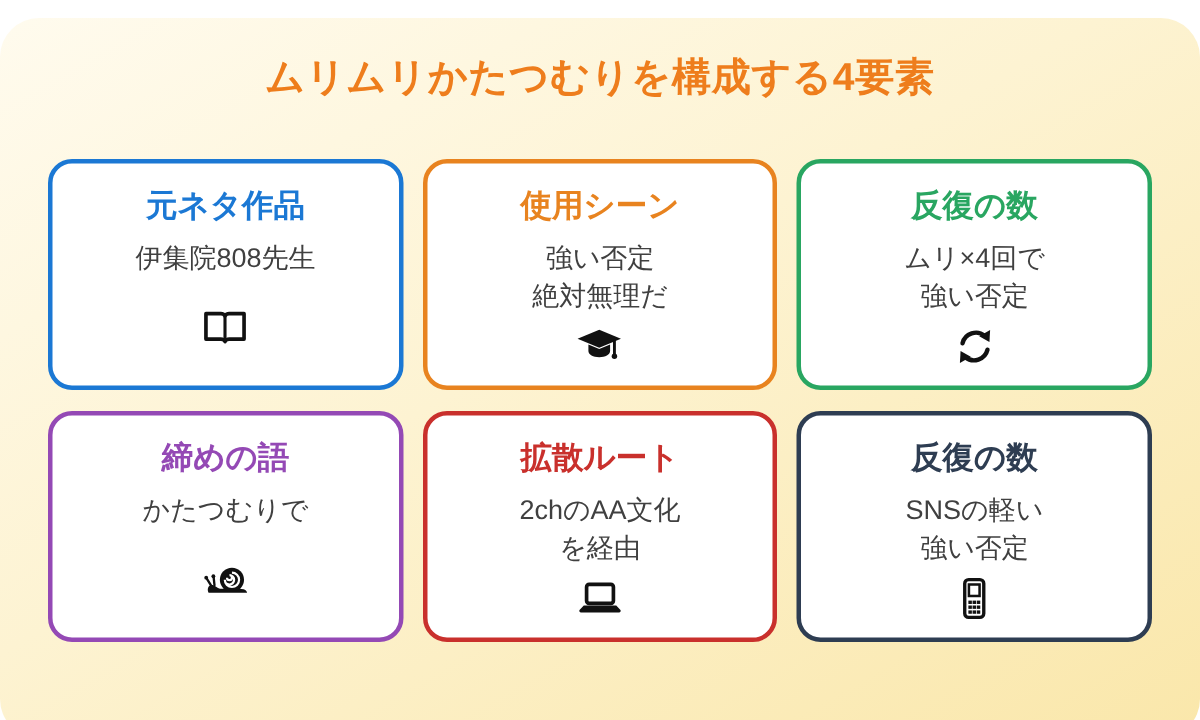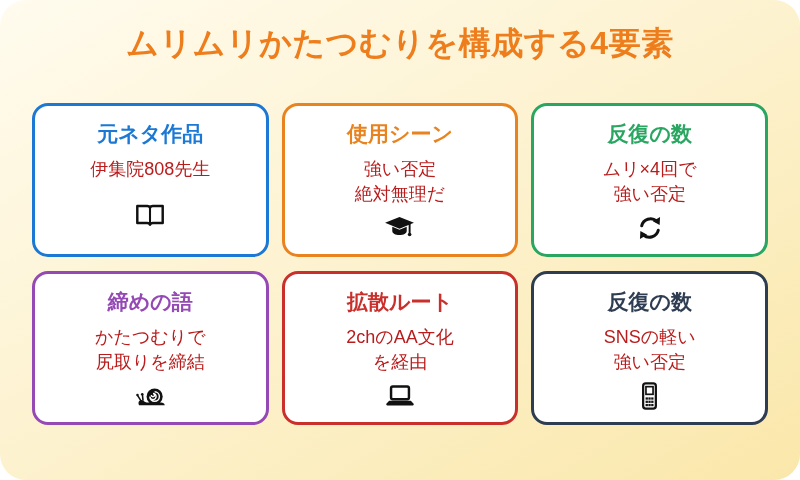--- a/index.html
+++ b/index.html
@@ -13,24 +13,24 @@
   }
   .canvas {
     position: relative;
     width: 800px;
     height: 480px;
     box-sizing: border-box;
     border-radius: 26px;
     background: linear-gradient(150deg, #fffbee 0%, #fdf3d2 45%, #fae7aa 100%);
   }
   .page-title {
-    margin: 0;
+    margin: 12px;
     padding-top: 22px;
     text-align: center;
-    font-size: 32px;
+    font-size: 26px;
     font-weight: bold;
     letter-spacing: 0.5px;
     color: var(--title-color, #ee7d1c);
   }
   .grid {
     display: grid;
     grid-template-columns: repeat(3, 1fr);
     gap: 14px 13px;
     padding: 0 32px;
     margin-top: 37px;
@@ -50,21 +50,21 @@
     margin: 0 0 9px 0;
     font-size: 21px;
     font-weight: bold;
     color: var(--accent, #333);
     text-align: right;
   }
   .card-body {
     margin: 0;
     font-size: 18px;
     line-height: 1.38;
-    color: #b91c1c;
+    color: #404040;
     text-align: center;
   }
   .card-icon {
     margin-top: 5px;
     display: flex;
     align-items: center;
     justify-content: center;
     flex: 1;
   }
   .card-icon svg { display: block; }
@@ -117,21 +117,20 @@
             <path d="M25.5 18.5 A10.5 10.5 0 0 1 8.5 24" stroke="#111" stroke-width="3.4" stroke-linecap="round"></path>
             <polygon points="4.5,28.5 5,19.5 12.8,23.8" fill="#111"></polygon>
           </svg>
         </span>
   </section>
 
   <section class="card" style="--accent: #9449b5;">
     <h2 class="card-title">締めの語</h2>
     <p class="card-body">
       <span class="body-line">かたつむりで</span><br>
-      <span class="body-line">尻取りを締結</span>
     </p>
     <span class="card-icon">
           <svg width="33" height="22" viewBox="0 0 36 24">
             <path d="M7.5 17 L4.2 11.8 M9.8 16.5 L9.2 10.8" stroke="#111" stroke-width="1.7" stroke-linecap="round"></path>
             <circle cx="3.8" cy="11" r="1.4" fill="#111"></circle>
             <circle cx="9" cy="10" r="1.4" fill="#111"></circle>
             <path d="M5.5 22 C3.8 18.5 6.3 15.6 9 16.6 C10.8 17.3 11.6 18.6 13.8 19 L29.5 19.2 C31.8 19.3 33.2 20.3 33.6 22 Z" fill="#111"></path>
             <circle cx="22.5" cy="12.6" r="8.8" fill="#111"></circle>
             <path d="M22.5 7.4 a5.2 5.2 0 1 1 -5.2 5.2 a3.4 3.4 0 1 0 3.4 -3.4 a1.8 1.8 0 1 1 -1.8 1.8" stroke="#fff" stroke-width="1.6" fill="none"></path>
           </svg>

